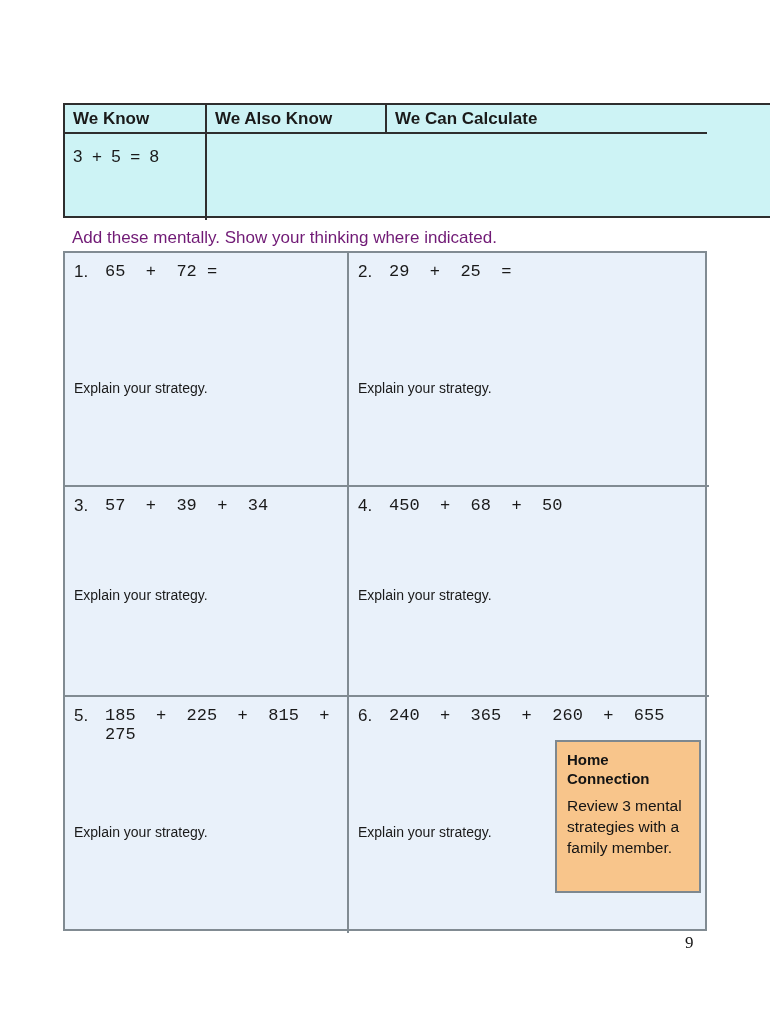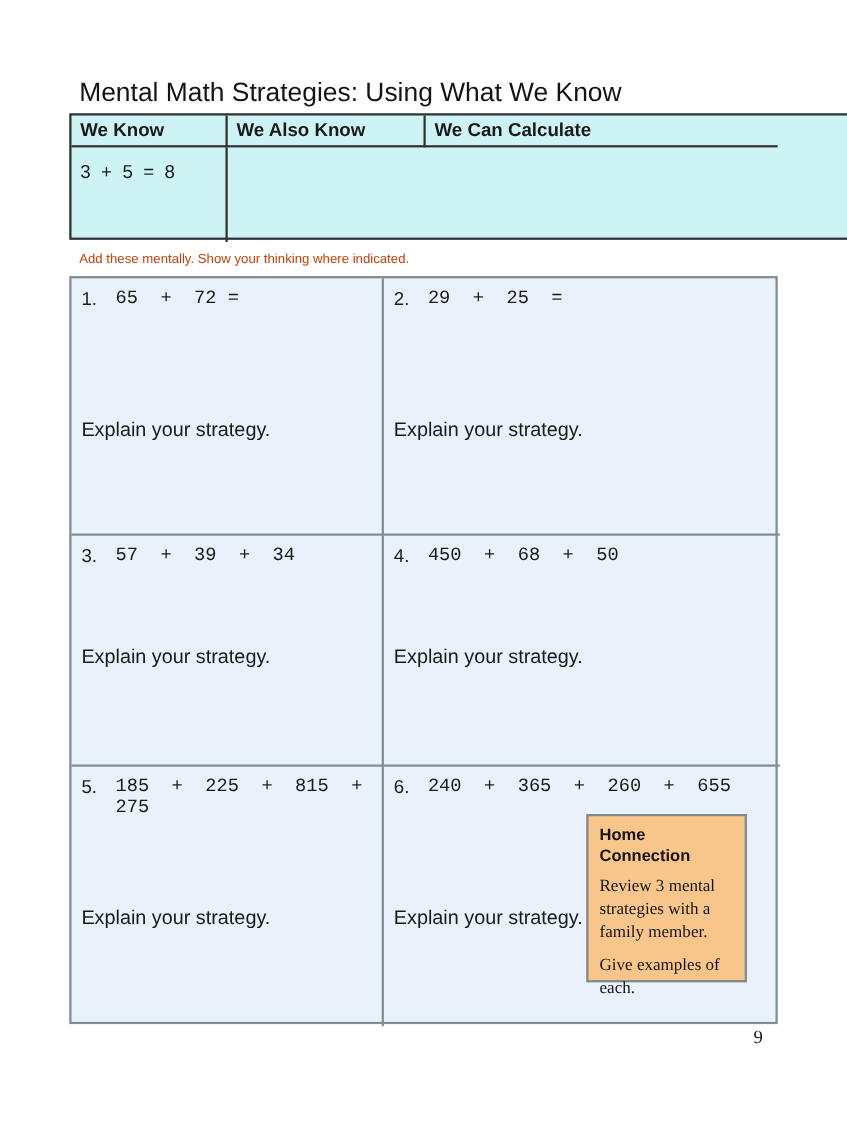--- a/index.html
+++ b/index.html
@@ -49,22 +49,22 @@
     border-bottom: 2px solid #2e2e2e;
     padding-top: 4px;
   }
   .know-table .body-cell { padding-top: 8px; line-height: 29px; }
   .calc-line { white-space: pre-wrap; line-height: 29px; }
   
   .instructions {
     position: absolute;
     left: 72px;
     top: 228px;
-    font-size: 12px;
-    color: #c2410c;
+    font-size: 17px;
+    color: #701a75;
     white-space: nowrap;
   }
   
   .problems-grid {
     position: absolute;
     left: 63px;
     top: 251px;
     width: 644px;
     height: 680px;
     display: grid;
@@ -81,69 +81,68 @@
     overflow: visible;
   }
   .p-cell.col2 { border-right: none; }
   .p-cell.row3 { border-bottom: none; }
   .p-line { display: flex; font-size: 17px; }
   .p-num { flex: 0 0 31px; white-space: pre; }
   .p-expr { white-space: pre-wrap; font-family: Liberation Mono, monospace; }
   .explain {
     position: absolute;
     left: 9px;
-    font-size: 18px;
+    font-size: 14px;
     white-space: nowrap;
   }
   .row1 .explain { top: 127px; }
   .row2 .explain { top: 100px; }
   .row3 .explain { top: 127px; }
   
   .home-box {
     position: absolute;
-    left: 533px;
+    left: 555px;
     top: 740px;
     width: 146px;
     height: 153px;
     background: #f8c58b;
     border: 2px solid #7e888f;
     padding: 8px 12px 6px 10px;
     z-index: 3;
   }
   .home-box-title {
     font-family: "Liberation Sans", sans-serif;
     font-weight: 700;
     font-size: 15px;
     line-height: 19px;
     color: #141414;
     margin-bottom: 7px;
   }
   .home-box-text {
-    font-family: Liberation Serif, serif;
+    font-family: Liberation Sans, sans-serif;
     font-size: 15.5px;
     line-height: 21px;
     color: #141414;
     margin-bottom: 9px;
   }
   
   .page-number {
     position: absolute;
     left: 685px;
     top: 933px;
     font-family: "Liberation Serif", serif;
     font-size: 17px;
     color: #141414;
   }
 </style>
 </head>
 <body>
 
 <div class="page">
 
-  <div class="page-title">Mental Math Strategies: Using What We Know</div>
 
   <div class="know-table">
     <div class="cell hdr">We Know</div>
     <div class="cell hdr">We Also Know</div>
     <div class="cell hdr last">We Can Calculate</div>
     <div class="cell body-cell">3  +  5  =  8</div>
   </div>
 
   <div class="instructions">Add these mentally. Show your thinking where indicated.</div>
 
@@ -195,18 +194,17 @@
         <span class="p-expr">240  +  365  +  260  +  655</span>
       </div>
       <div class="explain">Explain your strategy.</div>
     </div>
 
   </div>
 
   <div class="home-box">
     <div class="home-box-title">Home Connection</div>
     <div class="home-box-text">Review 3 mental strategies with a family member.</div>
-    <div class="home-box-text">Give examples of each.</div>
   </div>
 
   <div class="page-number">9</div>
 
 </div>
 
 </body></html>

